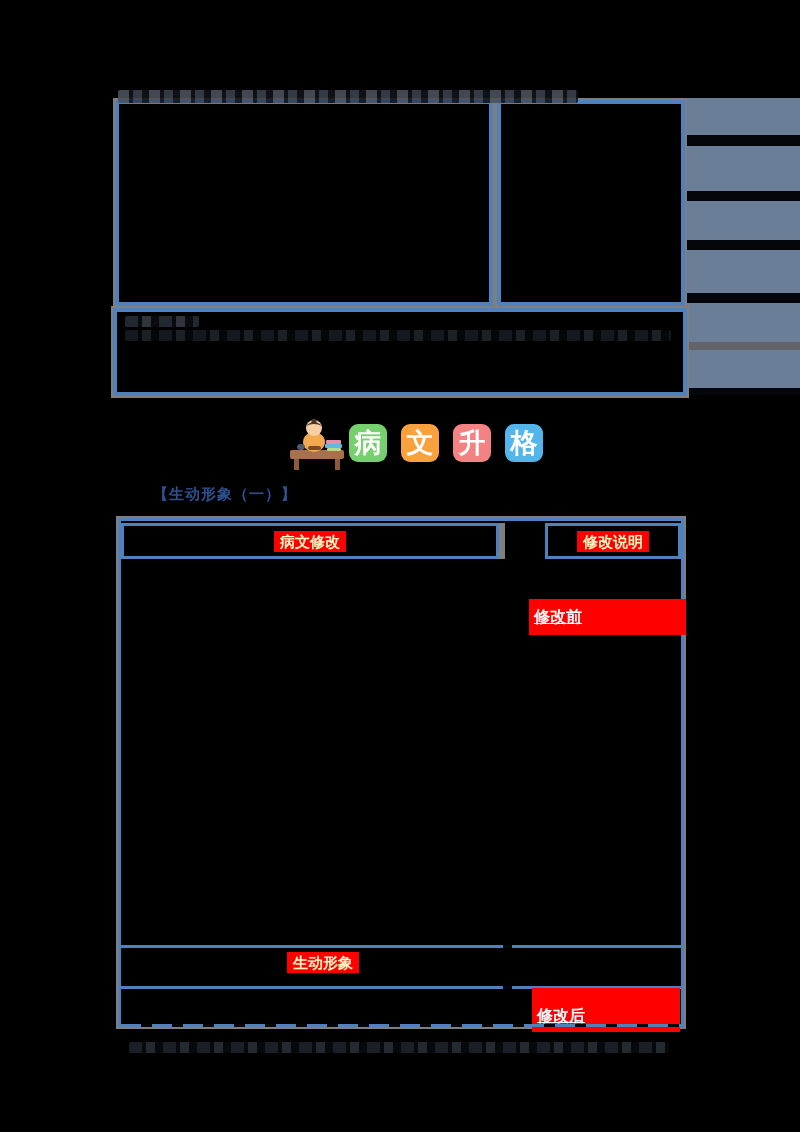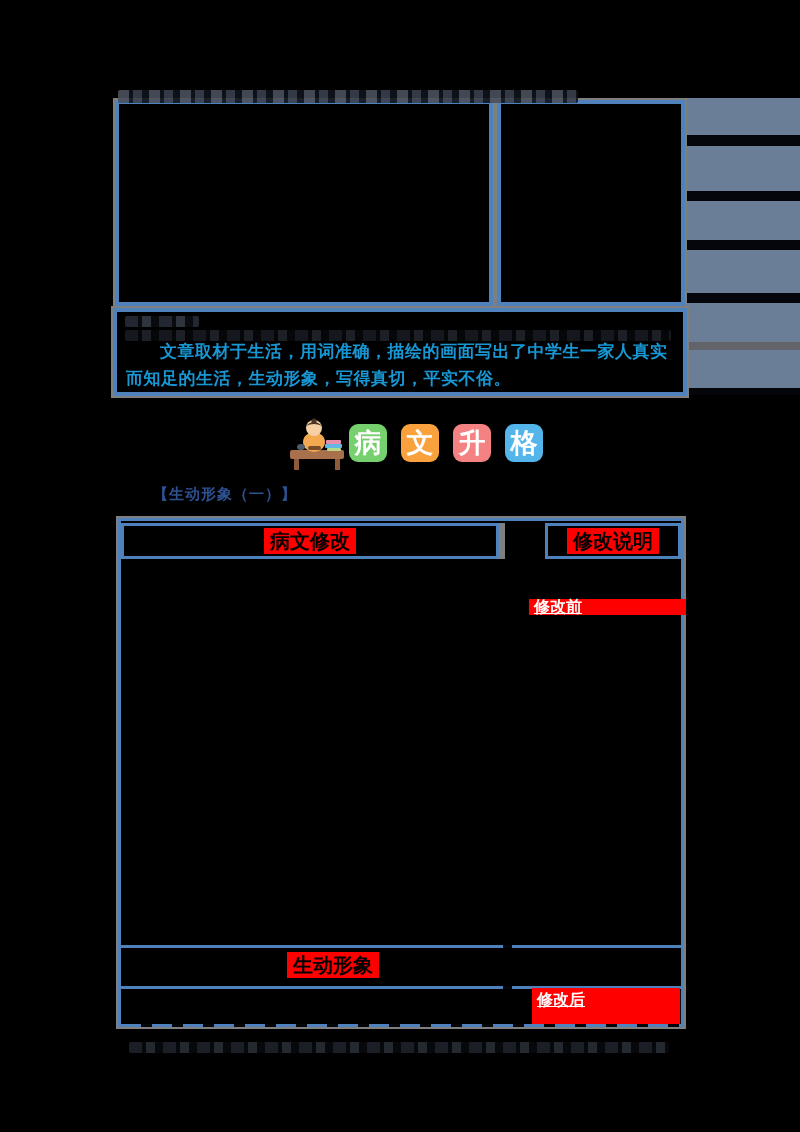--- a/index.html
+++ b/index.html
@@ -4,22 +4,22 @@
 <style>
   html,body{margin:0;padding:0;background:#000;}
   #canvas{position:relative;width:800px;height:1132px;background:#000;overflow:hidden;
           font-family:"Liberation Sans",sans-serif;}
 
   
   .hint-row{background:repeating-linear-gradient(90deg,#262b36 0 13px,#0a0c10 13px 17px,
             #343a44 17px 26px,#0a0c10 26px 34px);border-radius:2px;opacity:.9;}
   .hint-row.light{background:repeating-linear-gradient(90deg,#4a505c 0 11px,#10131a 11px 15px,
             #39404d 15px 24px,#10131a 24px 31px);}
-  .red-badge{display:inline-flex;align-items:center;background:#ff0000;color:#000000;
-             font-weight:bold;font-size:20px;line-height:1;padding:3px 6px;white-space:nowrap;}
+  .red-badge{display:inline-flex;align-items:center;background:#ff0000;color:#fef9c3;
+             font-weight:bold;font-size:15px;line-height:1;padding:3px 6px;white-space:nowrap;}
   .red-bar{position:absolute;background:#ff0000;color:#fff;font-weight:bold;font-size:16px;
            line-height:1;padding-left:5px;display:flex;align-items:center;white-space:nowrap;}
   .red-bar span{text-decoration:underline;}
 
   
   #top-text-hints{position:absolute;left:118px;top:90px;width:460px;height:13px;z-index:3;}
   #top-table{position:absolute;left:113px;top:98px;width:574px;height:210px;display:flex;
              border:2px solid #7f7f7f;background:#7f7f7f;box-sizing:border-box;}
   .tt-cell{border:4px solid #4f81bd;background:#000;box-sizing:border-box;height:100%;}
   .tt-left{width:378px;}
@@ -53,23 +53,23 @@
              border:3px solid #4f81bd;outline:2px solid #7f7f7f;background:#000;box-sizing:border-box;}
   #bt-header{display:flex;height:36px;margin-top:2px;}
   .bt-h-cell{border:3px solid #4f81bd;background:#000;box-sizing:border-box;display:flex;
              align-items:center;justify-content:center;}
   .bt-h-left{width:378px;}
   .bt-h-gap{width:6px;background:#7f7f7f;}
   .bt-h-right{flex:1;margin-left:40px;}
   #bt-body{position:relative;width:100%;height:calc(100% - 38px);}
   .h-divider{position:absolute;left:0;width:560px;height:3px;background:#4f81bd;}
   .divider-gap{position:absolute;width:9px;height:3px;background:#04060a;left:382px;}
-  #before-bar{left:408px;top:40px;width:152px;height:16px;}
+  #before-bar{left:408px;top:40px;width:152px;height:36px;}
   #fragment-badge{position:absolute;left:166px;top:393px;}
-  #after-bar{left:411px;top:429px;width:143px;height:32px;align-items:flex-start;padding-top:4px;}
+  #after-bar{left:411px;top:429px;width:143px;height:32px;align-items:center;padding-top:12px;}
   #bottom-hints{position:absolute;left:8px;top:483px;width:540px;height:11px;opacity:.7;}
   #bottom-border-dashes{position:absolute;left:0;bottom:-3px;width:560px;height:3px;
       background:repeating-linear-gradient(90deg,#4f81bd 0 20px,#04060a 20px 31px);}
 </style>
 </head>
 <body>
 
 <div id="canvas">
 
   <div id="top-text-hints" class="hint-row light"></div>
@@ -84,21 +84,20 @@
     <div class="slate-band" style="top:93px;height:10px"></div>
     <div class="slate-band" style="top:142px;height:10px"></div>
     <div class="slate-band" style="top:195px;height:10px"></div>
     <div class="slate-band" style="top:244px;height:8px;background:#63646a"></div>
     <div class="slate-band" style="top:290px;height:7px"></div>
   </div>
 
   <div id="comment-box">
     <div id="comment-label-hint" class="hint-row"></div>
     <div id="comment-line-hint" class="hint-row"></div>
-    <div id="comment-text">文章取材于生活，用词准确，描绘的画面写出了中学生一家人真实而知足的生活，生动形象，写得真切，平实不俗。</div>
   </div>
 
   <div id="logo-row">
     <svg id="mascot" width="58" height="56" viewBox="0 0 58 56">
       <rect x="2" y="34" width="54" height="9" rx="2" fill="#a9714b"></rect>
       <rect x="6" y="43" width="5" height="11" fill="#8d5a3a"></rect>
       <rect x="47" y="43" width="5" height="11" fill="#8d5a3a"></rect>
       <ellipse cx="26" cy="26" rx="11" ry="10" fill="#f2a94f"></ellipse>
       <circle cx="26" cy="12" r="8" fill="#f6cfa4"></circle>
       <path d="M18 10 q8 -8 16 0 q-8 -4 -16 0" fill="#4a3526"></path>

